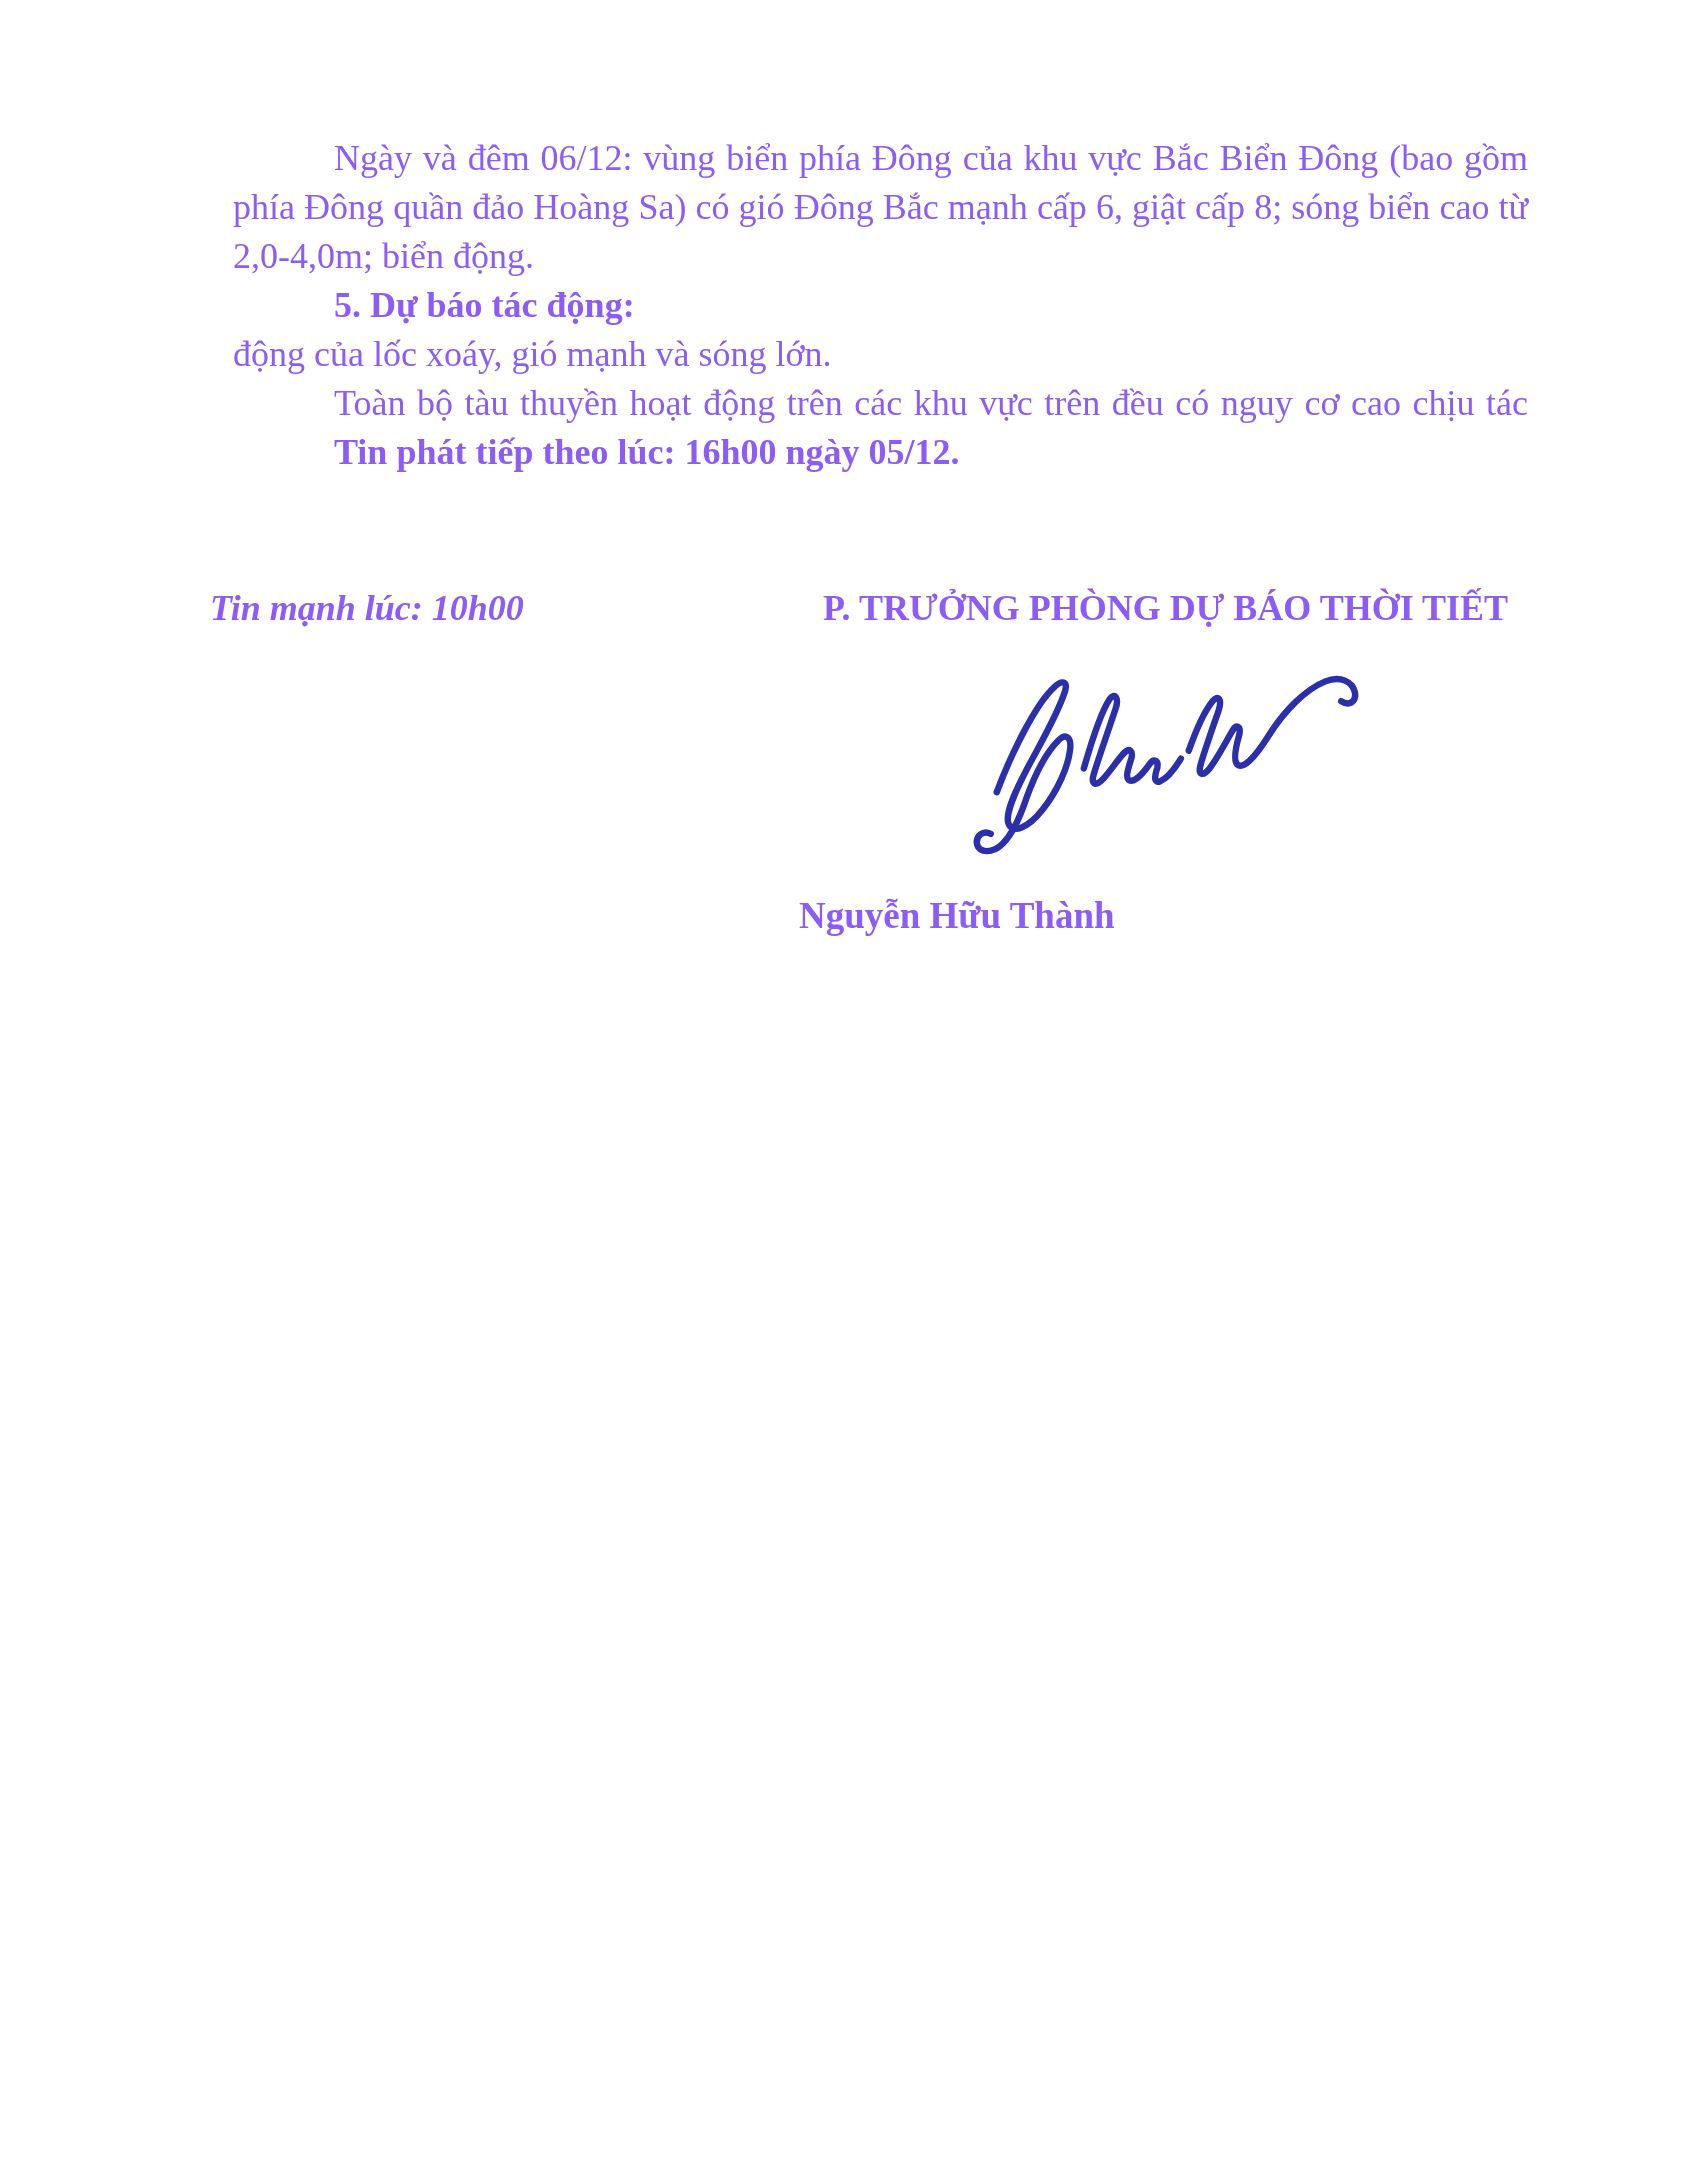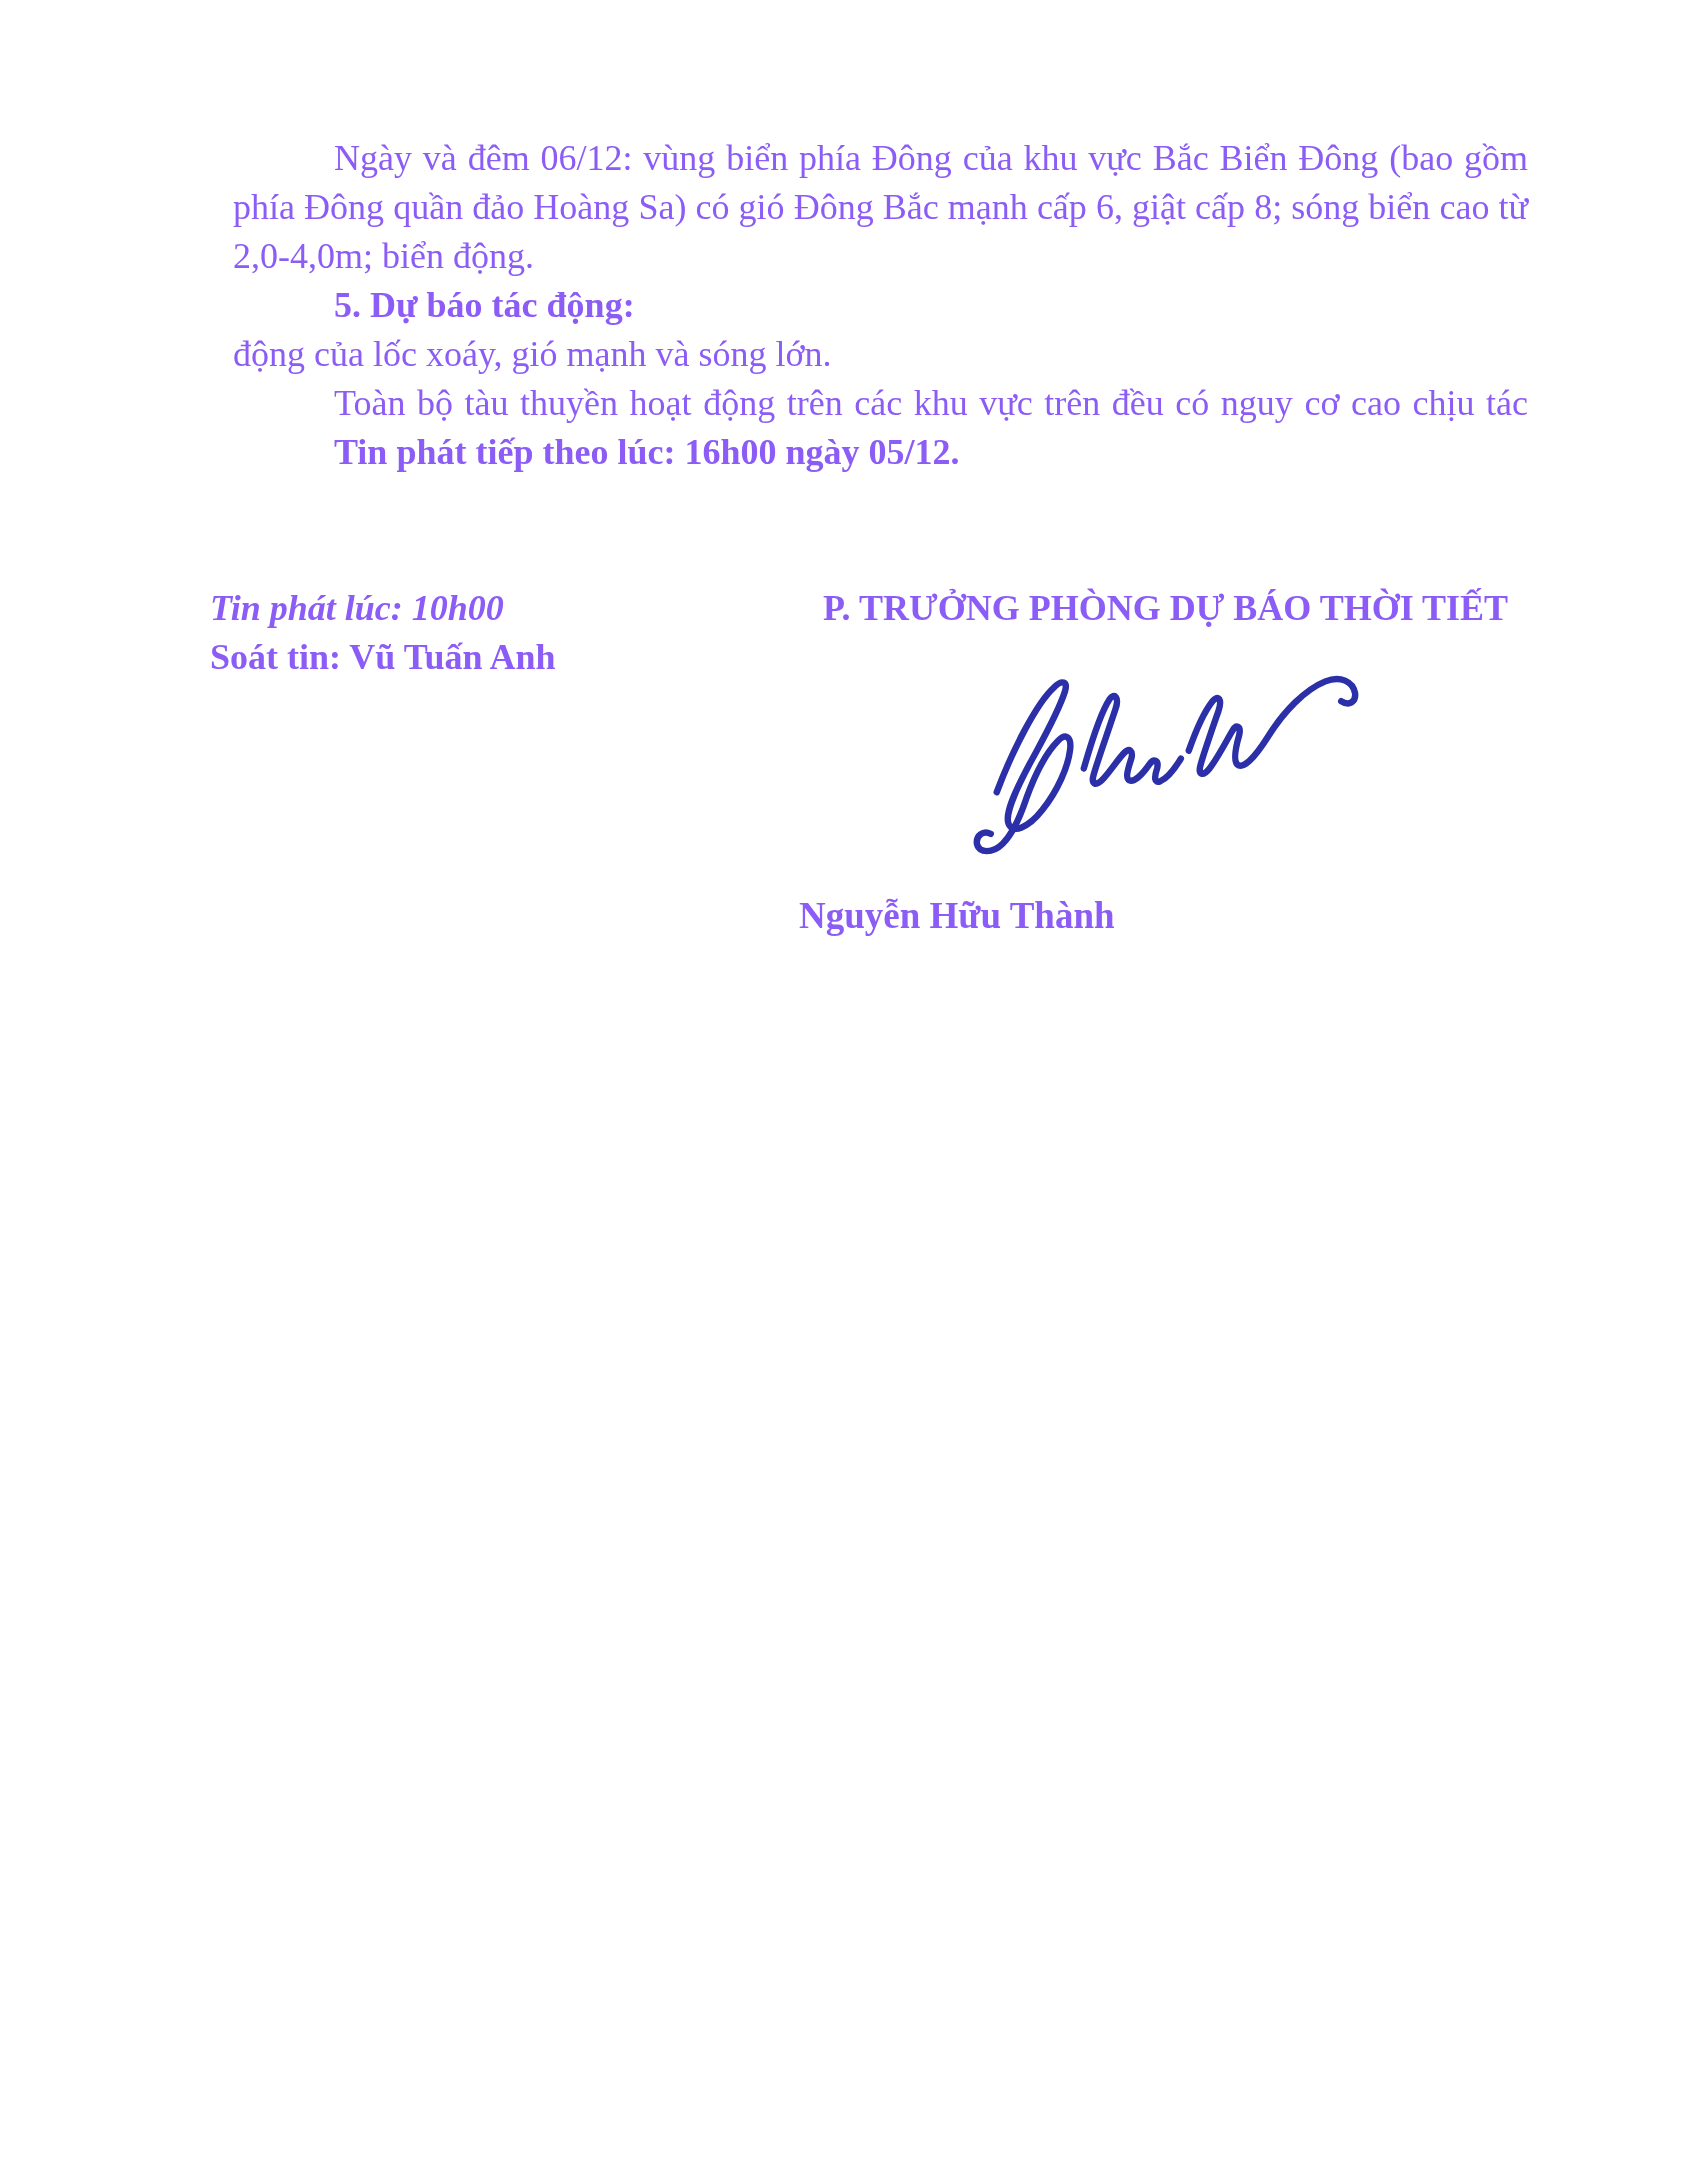--- a/index.html
+++ b/index.html
@@ -50,22 +50,21 @@
     <div class="ln indent">Ngày và đêm 06/12: vùng biển phía Đông của khu vực Bắc Biển Đông (bao gồm</div>
     <div class="ln">phía Đông quần đảo Hoàng Sa) có gió Đông Bắc mạnh cấp 6, giật cấp 8; sóng biển cao từ</div>
     <div class="ln last">2,0-4,0m; biển động.</div>
     <div class="ln last indent b">5. Dự báo tác động:</div>
     <div class="ln last">động của lốc xoáy, gió mạnh và sóng lớn.</div>
     <div class="ln indent">Toàn bộ tàu thuyền hoạt động trên các khu vực trên đều có nguy cơ cao chịu tác</div>
     <div class="ln last indent b">Tin phát tiếp theo lúc: 16h00 ngày 05/12.</div>
   </div>
 
   <div class="leftcol">
-    <div class="it">Tin phát lúc: 10h00</div>
-    <div>Soát tin: Vũ Tuấn Anh</div>
+    <div class="it">Tin mạnh lúc: 10h00</div>
   </div>
 
   <div class="signer-title">P. TRƯỞNG PHÒNG DỰ BÁO THỜI TIẾT</div>
 
   <svg class="signature" viewBox="0 0 400 190" xmlns="http://www.w3.org/2000/svg">
     <g fill="none" stroke="#2b2fa8" stroke-width="6.5" stroke-linecap="round" stroke-linejoin="round">
       <path d="M 30 120
                C 45 80 70 30 88 14
                C 96 6 102 8 99 18
                C 92 40 78 64 64 90

